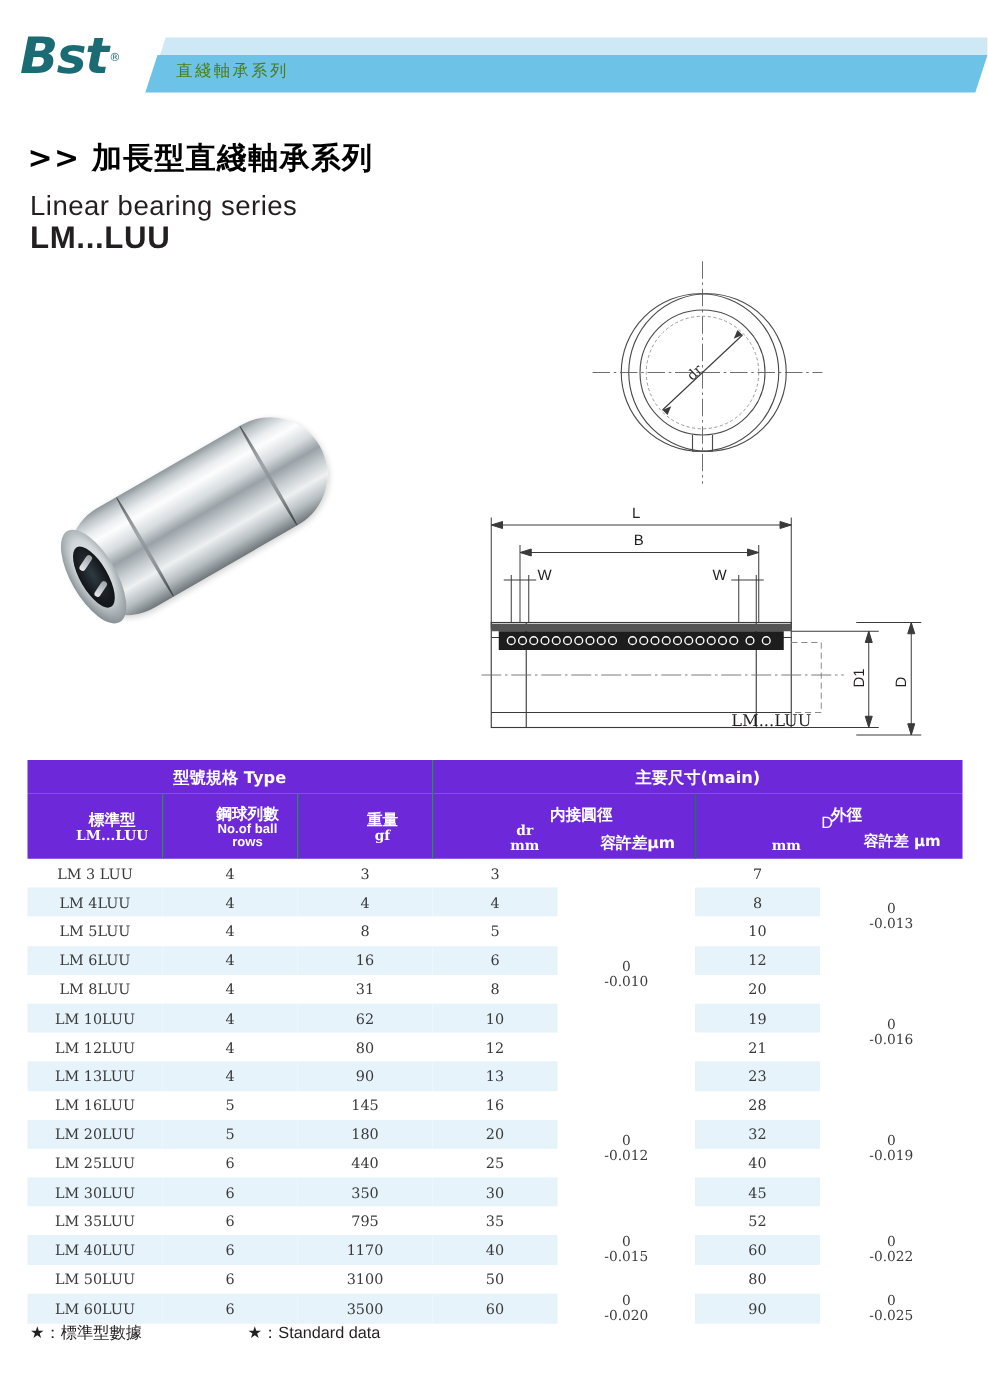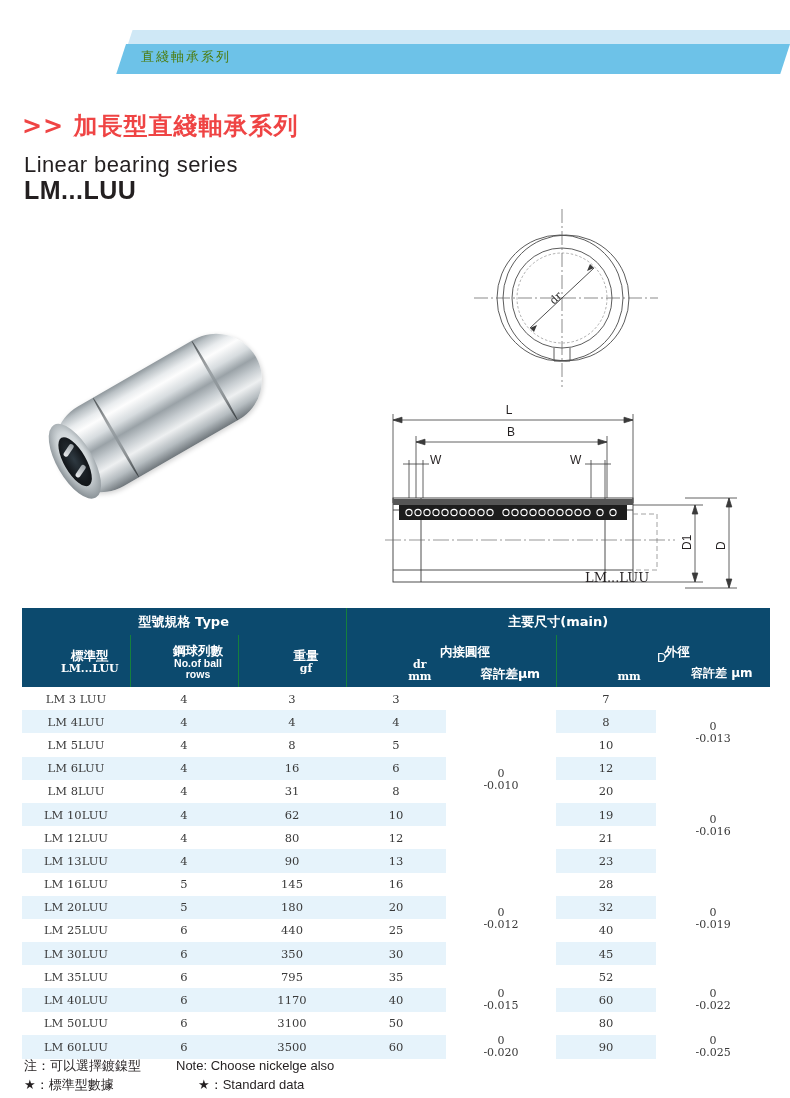--- a/index.html
+++ b/index.html
@@ -52,21 +52,21 @@
   .band-en {
     position: absolute; left: 381px; top: 49px;
     font-size: 13.5px; color: #ffffff;
     font-family: "DejaVu Serif", serif;
     font-weight: 700; letter-spacing: 1.6px;
   }
 
   
   .title-cn {
     position: absolute; left: 22px; top: 110px;
-    font-size: 24px; font-weight: 700; color: #ef4444;
+    font-size: 24px; font-weight: 700; color: #000000;
     font-family: "DejaVu Sans", sans-serif; letter-spacing: 1px;
   }
   .title-en {
     position: absolute; left: 24px; top: 152px;
     font-size: 22px; color: #231f20; letter-spacing: .4px;
   }
   .title-model {
     position: absolute; left: 24px; top: 176px;
     font-size: 25px; font-weight: 700; color: #231f20; letter-spacing: .5px;
   }
@@ -119,21 +119,21 @@
   .sect-caption {
     position: absolute; left: 585px; top: 570px;
     font-size: 13px; color: #231f20;
     font-family: "DejaVu Serif", serif;
   }
 
   
   .tbl { position: absolute; left: 22px; top: 608px; width: 748px; }
   table { border-collapse: collapse; width: 100%; table-layout: fixed; }
   th, td { padding: 0; margin: 0; }
-  .hd { background: #0c4a6e; color: #ffffff; text-align: center; vertical-align: middle; }
+  .hd { background: #6d28d9; color: #ffffff; text-align: center; vertical-align: middle; }
   .hd-top { height: 27px; font-size: 13px; font-family: "DejaVu Sans", sans-serif; }
   .hd-sub { height: 52px; padding-left: 28px; }
   .hd-line { border-left: 1px solid #15803d; }
   .hcn { font-size: 12.5px; font-family: "DejaVu Sans", sans-serif; display: block; line-height: 15px; }
   .hen { font-size: 10.5px; display: block; line-height: 11px; font-family: "Liberation Sans", sans-serif; }
   .hser { font-size: 11px; display: block; line-height: 12px; font-family: "DejaVu Serif", serif; }
   .hrow2 { display: flex; align-items: flex-end; justify-content: center; height: 100%; }
   .hstack { text-align: center; }
 
   tbody td {
@@ -149,20 +149,26 @@
   
   .notes { position: absolute; left: 24px; top: 1056px; }
   .note-row { display: flex; align-items: center; height: 19px; }
   .note-cn { width: 152px; font-size: 13px; font-family: "DejaVu Sans", sans-serif; color: #231f20; }
   .note-en { font-size: 13px; color: #231f20; }
 </style>
 </head>
 <body>
 
 <div class="header">
+  <div class="logo-wrap">
+    <div class="logo-text" style="position:relative;display:inline-block;">
+      <span>Bst</span>
+      <span class="logo-reg">®</span>
+    </div>
+  </div>
   <div class="band-top"></div>
   <div class="band-main"></div>
   <div class="band-cn">直綫軸承系列</div>
 </div>
 
 <div class="title-cn">&gt;&gt; 加長型直綫軸承系列</div>
 <div class="title-en">Linear bearing series</div>
 <div class="title-model">LM...LUU</div>
 
 <div class="photo">
@@ -511,20 +517,16 @@
           </td>
         </tr>
       </tbody>
   </table>
 </div>
 
 <div style="position:absolute;left:657px;top:650px;color:#fff;font-size:13px;font-family:'Liberation Sans',sans-serif;">D</div>
 
 <div class="notes">
   <div class="note-row">
-    <span class="note-cn">注：可以選擇鍍鎳型</span>
-    <span class="note-en">Note:  Choose  nickelge also</span>
-  </div>
-  <div class="note-row">
     <span class="note-cn">★：標準型數據</span>
     <span class="note-en" style="padding-left:22px">★：Standard  data</span>
   </div>
 </div>
 
 </body></html>

